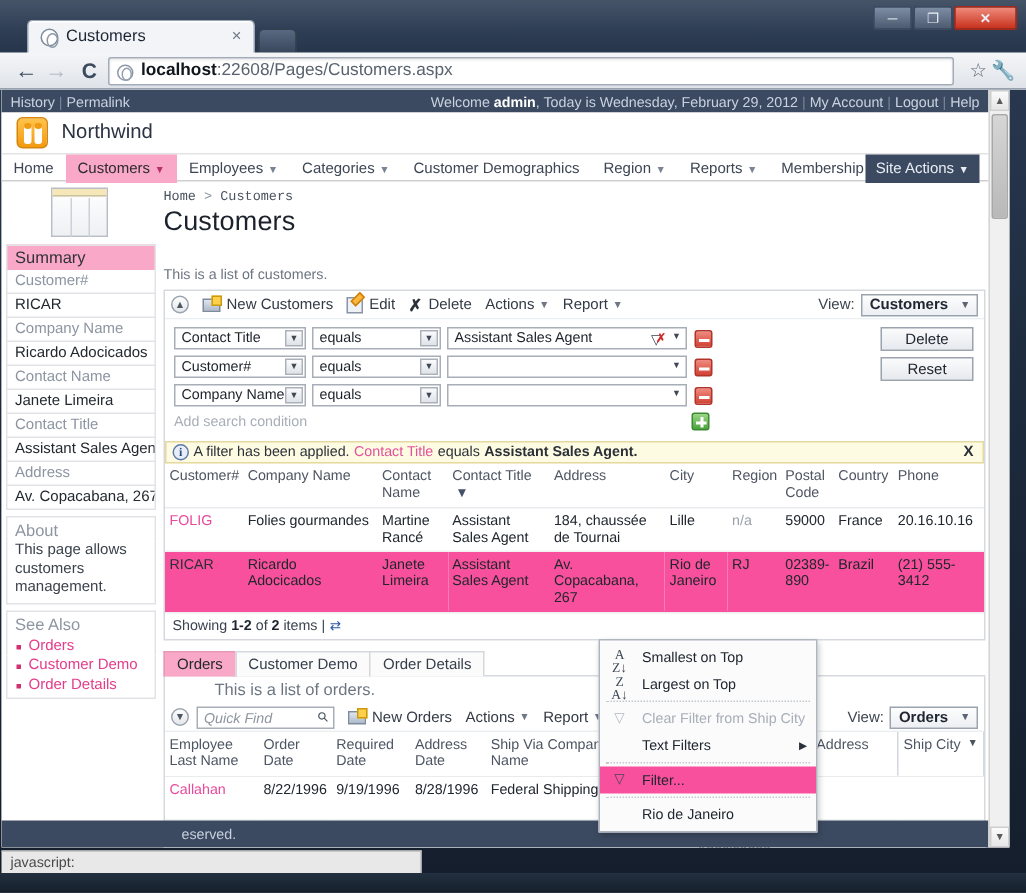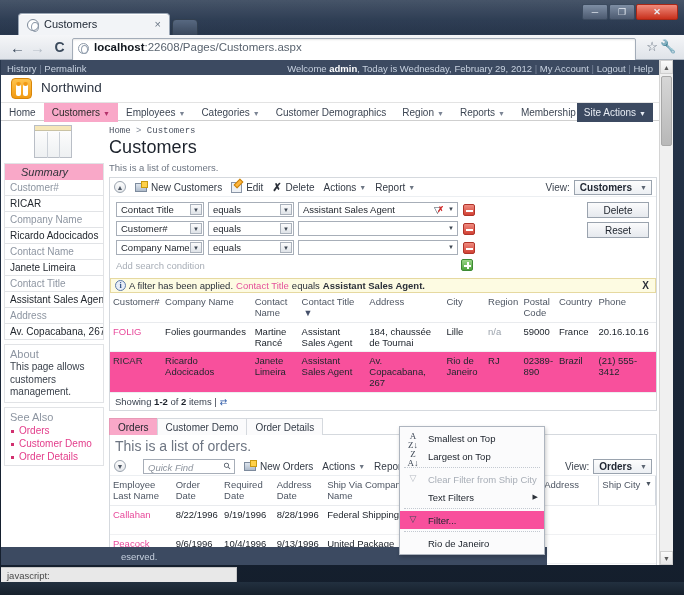--- a/index.html
+++ b/index.html
@@ -73,21 +73,21 @@
     border-bottom:1px solid #a9b2bd;
   }
   .navbtn {
     position:absolute; top:3px; font-size:15px; color:#3b4a5c; width:19px; height:19px;
     text-align:center; line-height:19px; cursor:pointer;
   }
   #nav-back { left:8px; }
   #nav-fwd  { left:28px; color:#b4bcc6; }
   #nav-reload { left:50px; font-size:14px; font-weight:bold; }
   #omnibox {
-    position:absolute; left:72px; top:3px; right:48px; height:36px;
+    position:absolute; left:72px; top:3px; right:48px; height:19px;
     background:#fff; border:1px solid #a3acb8; border-radius:2px;
     box-shadow: inset 0 1px 2px rgba(0,0,0,0.10);
   }
   #omni-icon {
     position:absolute; left:5px; top:4px; width:11px; height:11px; border-radius:50%;
     border:1px solid #8d99a8;
   }
   #omni-icon:after{
     content:""; position:absolute; left:2px; top:1px; width:5px; height:7px;
     border:1px solid #95a1b0; border-radius:50%;
@@ -176,21 +176,21 @@
     position:absolute; left:33px; top:4px; width:38px; height:33px;
     background: linear-gradient(180deg,#ffffff,#eef0f2);
     border:1px solid #b9bec6;
   }
   #sb-icon .bar { position:absolute; left:0; top:0; width:36px; height:5px; background:#f6e7b8; border-bottom:1px solid #c9c2a4; }
   #sb-icon .v1, #sb-icon .v2 { position:absolute; top:6px; width:1px; height:26px; background:#ccd1d8; }
   #sb-icon .v1 { left:12px; } #sb-icon .v2 { left:24px; }
 
   .sb-head {
     margin-left:3px; width:100px; background:#f9a8c8; color:#31323a;
-    font-size:11px; padding:2px 16px; border:1px solid #e1e3e6; border-bottom:none;font-style:italic;
+    font-size:11px; padding:2px 5px; border:1px solid #e1e3e6; border-bottom:none;
   }
   .sb-cell {
     margin-left:3px; width:100px; font-size:10px; padding:2px 5px;
     border:1px solid #e1e3e6; border-top:none; background:#fff;
     overflow:hidden; white-space:nowrap;
   }
   .sb-cell.label { color:#8d95a1; }
   .sb-cell.value { color:#23282f; }
   .sb-sec {
     margin-left:3px; width:100px; font-size:11px; color:#8d95a1; padding:3px 5px 1px 5px;
@@ -208,21 +208,21 @@
   }
   .sb-link:before{ content:""; position:absolute; left:6px; top:6px; width:3px; height:3px; background:#d1316f; }
   .sb-link.last { border-bottom:1px solid #e1e3e6; padding-bottom:3px; }
 
   
   #content { position:absolute; left:108px; top:0; width:548px; }
   #breadcrumb { font-size:9px; color:#4b5361; padding-top:5px;font-family:Liberation Mono, monospace; }
   #breadcrumb a { color:#4b5361; text-decoration:none; cursor:pointer; }
   #breadcrumb .sep { color:#848d9a; }
   #page-title { font-size:18px; color:#1c222c; margin-top:1px; letter-spacing:.1px; }
-  #page-subtitle { font-size:9.5px; color:#6d7582; margin-top:4px; }
+  #page-subtitle { font-size:9.5px; color:#6d7582; margin-top:20px; }
 
   
   .panel { border:1px solid #d5d9de; background:#fff; margin-top:4px; }
   .ptoolbar {
     height:19px; background:#fff; border-bottom:1px solid #eceff2;
     display:flex; align-items:center; padding:0 4px; font-size:10px; color:#333a45;
   }
   .round-btn {
     width:12px; height:12px; border-radius:50%; border:1px solid #9aa3ae;
     background: linear-gradient(180deg,#fdfdfd,#e4e7eb);
@@ -349,21 +349,21 @@
     margin-right:-1px; cursor:pointer;
   }
   .ctab.active { background:#f9a8c8; color:#24272e; border-color:#e79ab7; }
 
   
   #qf-wrap {
     height:19px; display:flex; align-items:center; padding:0 4px; font-size:10px; color:#333a45;
     border-bottom:1px solid #eceff2;
   }
   #qfbox {
-    margin-left:17px; width:92px; height:15px; border:1px solid #a7aeb8; background:#fff;
+    margin-left:5px; width:92px; height:15px; border:1px solid #a7aeb8; background:#fff;
     position:relative;
   }
   #qfbox .ph { position:absolute; left:4px; top:2px; font-size:9.5px; color:#8e959f; font-style:italic; }
   #qfbox .mag {
     position:absolute; right:3px; top:1px; font-size:9px; color:#4a5460; transform:rotate(-45deg);
   }
 
   
   #ctxmenu {
     position:absolute; left:398px; top:366px; width:146px;
@@ -377,28 +377,28 @@
   #ctxmenu .mi.disabled { color:#a8aeb7; }
   #ctxmenu .mi.hot { background:#f8509c; color:#202630; }
   #ctxmenu .mi .mico { position:absolute; left:6px; top:3px; font-size:9px; color:#3e4856; width:14px; text-align:center; }
   #ctxmenu .mi.disabled .mico { color:#b4b9c1; }
   #ctxmenu .mi .sub { position:absolute; right:6px; font-size:7px; color:#2b3139; }
   #ctxmenu .div { height:1px; margin:2px 4px; border-top:1px dotted #c3c9d1; }
   .sorta { font-family:"Liberation Serif", serif; font-size:8px; line-height:1; }
 
   
   #pagefooter {
-    position:absolute; left:0; bottom:0; width:546px; height:18px;
+    position:absolute; left:0; bottom:0; width:658px; height:18px;
     background:#3c4a61; color:#c6d0de; font-size:9.5px;padding-left:28px;
   }
   #pagefooter .txt { position:absolute; left:120px; top:4px; }
 
   
   #statusbar {
-    position:absolute; left:1px; bottom:12px; width:236px; height:16px;
+    position:absolute; left:1px; bottom:12px; width:280px; height:16px;
     background:#e8e8e8; border:1px solid #c7c7c7; border-left:none;
     font-size:9.5px; color:#4a4a4a; line-height:15px; padding-left:6px;
   }
   #framebottom {
     position:absolute; left:0; bottom:0; width:684px; height:13px;
     background: linear-gradient(180deg,#22303f,#16202c);
   }
 </style>
 </head>
 <body>
@@ -667,21 +667,21 @@
             </div>
           </div>
 
           <div id="childtabs">
             <div class="ctab active">Orders</div>
             <div class="ctab">Customer Demo</div>
             <div class="ctab">Order Details</div>
           </div>
 
           <div class="panel" style="margin-top:0; border-top:none;">
-            <div style="font-size:14px; color:#6d7582; padding:3px 5px;">This is a list of orders.</div>
+            <div style="font-size:11px; color:#6d7582; padding:3px 5px;margin-left:28px;">This is a list of orders.</div>
             <div id="qf-wrap">
               <span class="round-btn">▼</span>
               <span id="qfbox">
                 <span class="ph">Quick Find</span>
                 <span class="mag">⚲</span>
               </span>
               <span class="tb-item">
                   <span class="ico-new"></span>
                   <span>New Orders</span>
                 </span>

